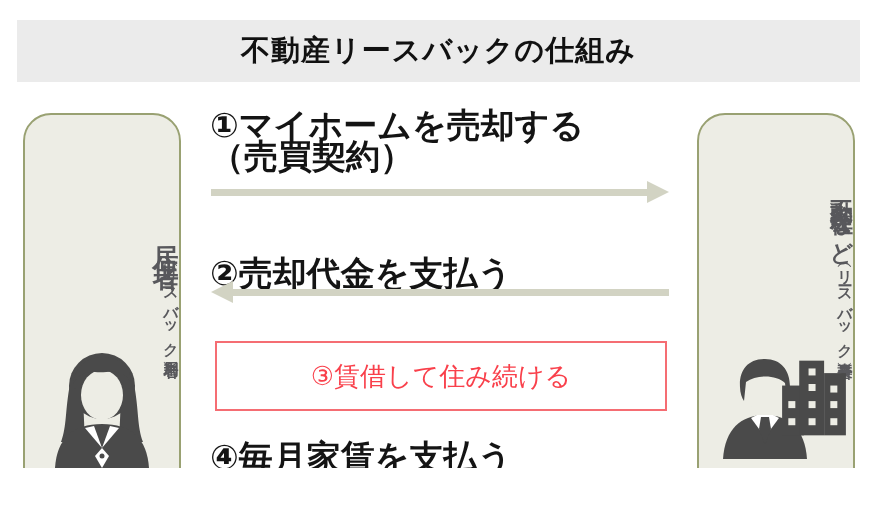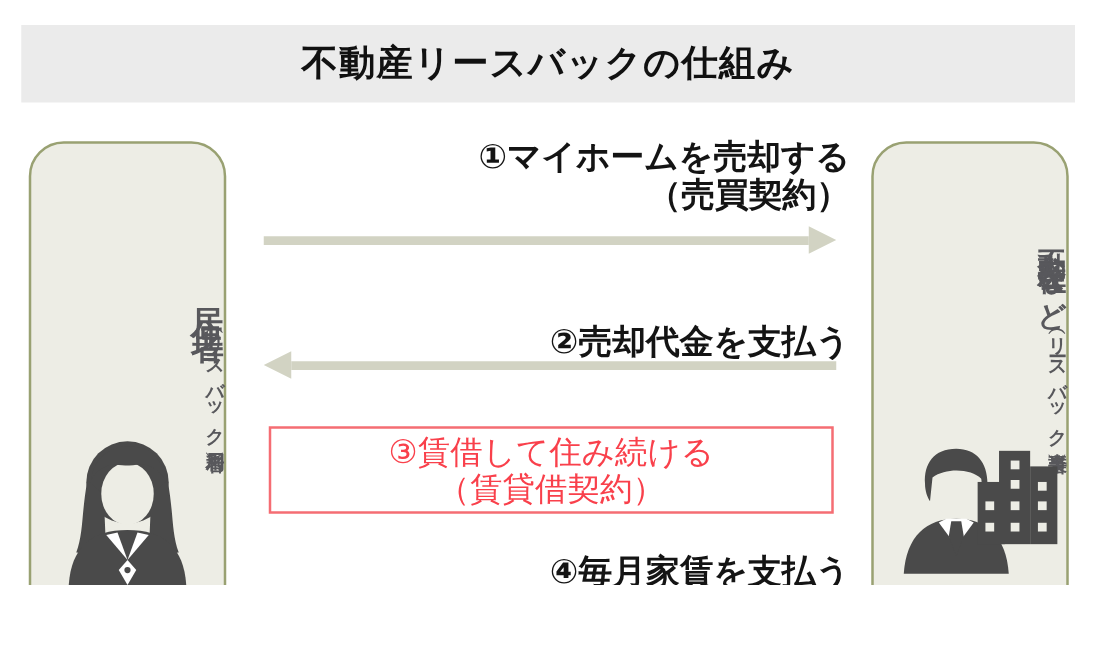--- a/index.html
+++ b/index.html
@@ -33,22 +33,22 @@
     display:block;font-weight:bold;line-height:1;margin-left:10px;
   }
   .party-box.left .main{font-size:26px;letter-spacing:9px;padding-top:60px;}
   .party-box.right .main{font-size:23px;letter-spacing:3px;padding-top:16px;}
   .vtext .sub{
     display:block;font-size:15px;font-weight:bold;line-height:1;letter-spacing:1px;padding-top:4px;
   }
   .icon-wrap{position:absolute;left:0;right:0;bottom:0;}
   
   .flow-label{
-    position:absolute;left:220px;width:460px;text-align:right;
-    font-weight:bold;color:#141414;font-size:27px;line-height:31px;
+    position:absolute;left:210px;width:460px;text-align:left;
+    font-weight:bold;color:#141414;font-size:34px;line-height:31px;
   }
   .arrow{
     position:absolute;left:211px;width:458px;height:22px;
     display:flex;align-items:center;
   }
   .arrow .shaft{flex:1;height:7px;background:#d2d3c3;}
   .arrow .head-right{
     width:0;height:0;border-top:11px solid transparent;
     border-bottom:11px solid transparent;border-left:22px solid #d2d3c3;
   }
@@ -152,21 +152,20 @@
   <div class="flow-label" style="top:242px;margin-top:16px;">
     <div>②売却代金を支払う</div>
   </div>
   <div class="arrow" style="top:281px;">
     <div class="head-left"></div>
     <div class="shaft"></div>
   </div>
 
   <div class="red-box">
     <div>③賃借して住み続ける</div>
-    <div>（賃貸借契約）</div>
   </div>
 
   <div class="flow-label" style="top:442px;">
     <div>④毎月家賃を支払う</div>
   </div>
   <div class="arrow" style="top:477px;">
     <div class="shaft"></div>
     <div class="head-right"></div>
   </div>
 

